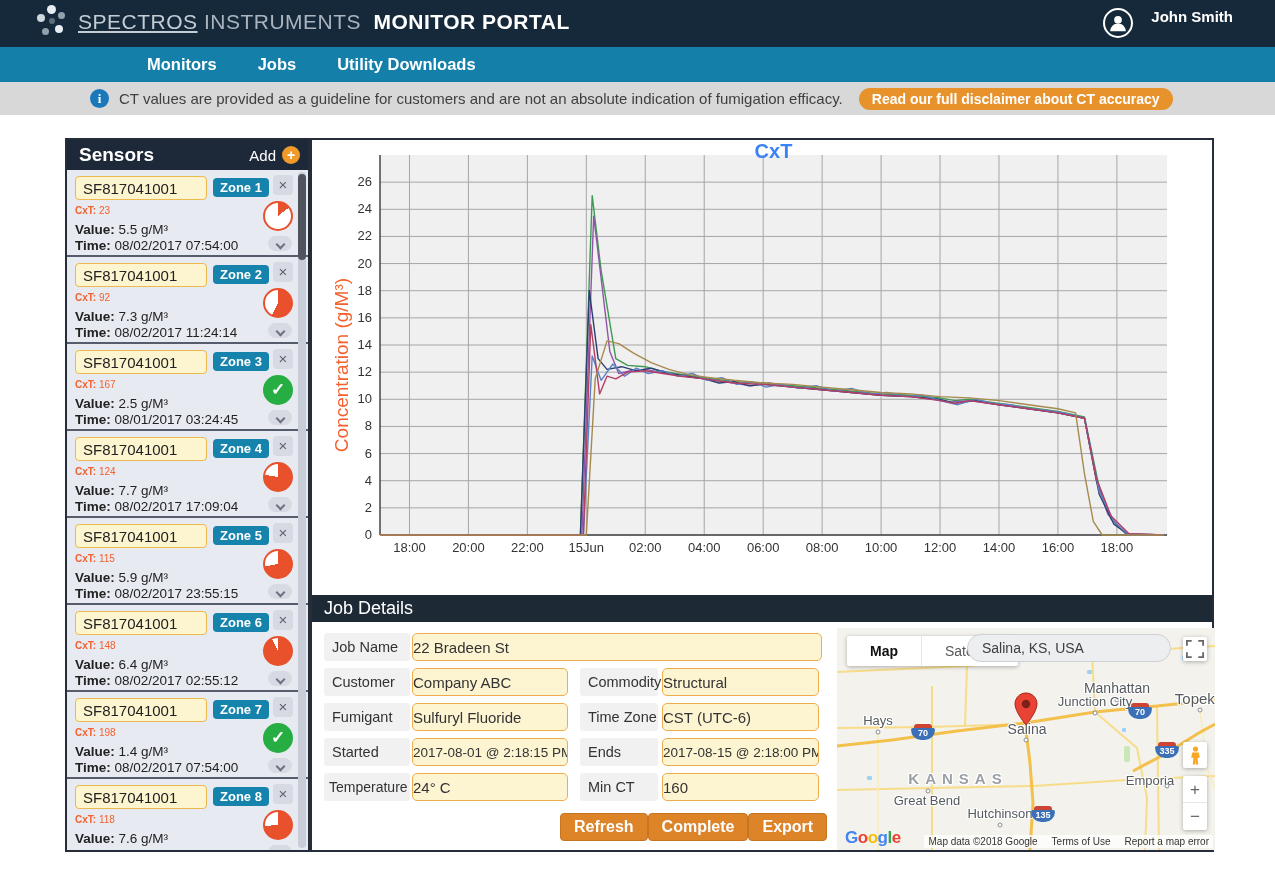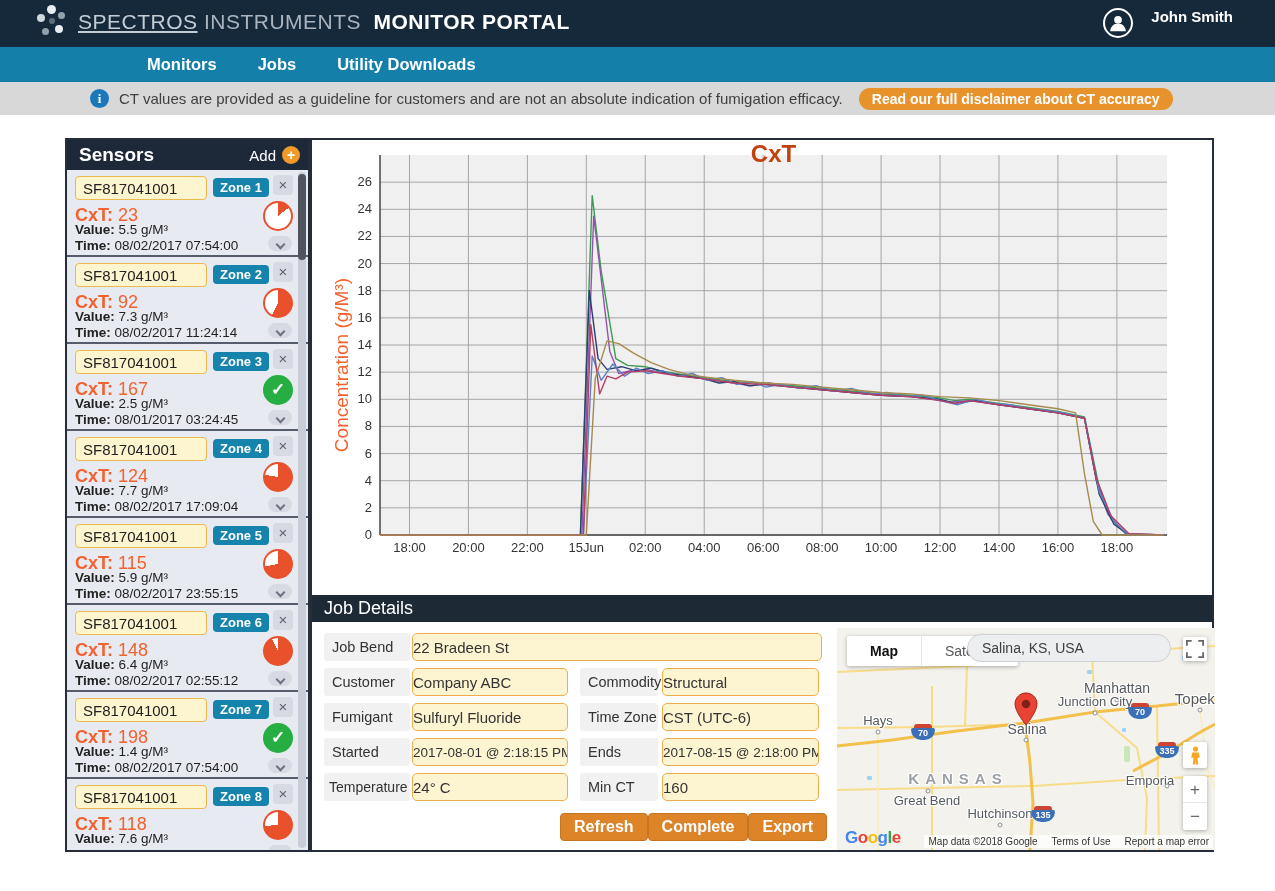--- a/index.html
+++ b/index.html
@@ -42,41 +42,41 @@
              font-size:14px; font-weight:bold; line-height:16px; text-align:center; cursor:pointer; }
   .sb-list { position:relative; height:680px; overflow:hidden; }
   .sensor-card { position:relative; height:87px; border-bottom:2px solid #555c6b; }
   .sensor-id { position:absolute; left:8px; top:6px; width:132px; height:24px; background:#fdf5cf;
                border:1.5px solid #ecb94e; border-radius:4px; font-size:15px; color:#222; padding-left:7px;
                font-family:"Liberation Sans", sans-serif; }
   .zone-badge { position:absolute; left:146px; top:8px; background:#1583ab; color:#fff; font-weight:bold;
                 font-size:13px; padding:2px 7px; border-radius:4px; }
   .x-btn { position:absolute; left:206px; top:5px; width:20px; height:20px; background:#d7dae2; border:none;
            border-radius:4px; color:#5b6270; font-size:15px; line-height:18px; cursor:pointer; }
-  .cxt-line { position:absolute; left:8px; top:35px; font-size:18px; color:#f2612e; }
+  .cxt-line { position:absolute; left:8px; top:35px; font-size:10px; color:#f2612e; }
   .cxt-line b { font-weight:bold; }
   .val-line, .tim-line { position:absolute; left:8px; font-size:13.5px; color:#222; }
   .val-line { top:52px; } .tim-line { top:68px; }
   .pie { position:absolute; left:196px; top:31px; width:30px; height:30px; border-radius:50%;
          border:2px solid #e8512c; }
   .check { position:absolute; left:196px; top:31px; width:30px; height:30px; border-radius:50%;
            background:#27ae43; color:#fff; font-size:17px; font-weight:bold; text-align:center; line-height:30px; }
   .chev { position:absolute; left:201px; top:66px; width:24px; height:15px; background:#d7dae2; border:none;
           border-radius:8px; cursor:pointer; }
   .chev-i { display:inline-block; width:7px; height:7px; border-right:2px solid #6b7280;
             border-bottom:2px solid #6b7280; transform:rotate(45deg); margin-top:-4px; }
   .sb-scroll { position:absolute; right:2px; top:32px; width:8px; height:676px; background:#c9cdd8; border-radius:4px; }
   .sb-thumb { position:absolute; left:0; top:2px; width:8px; height:86px; background:#4f545e; border-radius:4px; }
 
   
   .main { position:absolute; left:310px; top:138px; width:904px; height:714px;
           border:2px solid #262d3a; background:#fff; }
   .chart-wrap { position:absolute; left:0; top:0; width:900px; height:450px; }
   .chart-title { position:absolute; left:68px; top:0; width:787px; text-align:center;
-                 font-size:24px; font-weight:bold; color:#c2410c; z-index:2; }
+                 font-size:20px; font-weight:bold; color:#3b82f6; z-index:2; }
   .chart-ylab { position:absolute; left:-120px; top:213px; width:300px; height:24px; line-height:24px;
                 text-align:center; transform:rotate(-90deg); color:#f4612e; font-size:19px; }
   .chart-xlab { position:absolute; left:68px; top:421px; width:787px; text-align:center;
                 color:#f4612e; font-size:19px; }
   .jd-head { position:absolute; left:0; top:455px; width:900px; height:27px; background:#1e2936;
              color:#fff; font-size:18px; padding-left:12px; line-height:27px; }
   .frm-label { position:absolute; height:28px; background:#f1f1f1; color:#333; font-size:14.5px;
                line-height:28px; padding-left:8px; border-radius:3px; }
   .frm-input { position:absolute; height:28px; background:#fdf5d2; border:1.5px solid #eead4c; border-radius:5px;
                font-size:15px; color:#333; font-family:"Liberation Sans", sans-serif; }
@@ -324,21 +324,21 @@
         <polyline points="68.0,395.0 269.9,395.0 281.7,76.1 297.9,211.8 306.8,233.5 318.5,230.8 333.3,229.4 348.0,232.1 362.8,234.9 392.2,238.9 421.7,243.0 439.4,245.7 457.1,243.0 480.7,247.1 510.1,249.8 539.6,252.5 569.1,255.2 598.6,256.6 622.1,259.3 639.8,262.0 657.5,260.6 687.0,264.7 716.5,268.8 745.9,272.9 772.5,278.3 784.3,340.7 796.0,374.6 813.7,393.6 852.1,395.0" fill="none" stroke="#8f55a8" stroke-width="1.4" stroke-linejoin="round"></polyline>
         <polyline points="68.0,395.0 268.4,395.0 277.3,150.7 286.1,218.6 295.0,229.4 309.7,226.7 324.4,230.8 339.2,228.1 356.9,233.5 374.5,236.2 392.2,238.9 407.0,243.0 421.7,241.6 436.4,245.7 451.2,244.4 480.7,247.1 510.1,249.8 539.6,252.5 569.1,255.2 598.6,256.6 628.0,259.3 642.8,263.4 663.4,260.6 687.0,264.7 716.5,268.8 745.9,272.9 772.5,278.3 787.2,354.3 801.9,384.1 816.7,395.0 852.1,395.0" fill="none" stroke="#2a3f6f" stroke-width="1.4" stroke-linejoin="round"></polyline>
         <polyline points="68.0,395.0 271.4,395.0 280.2,215.9 289.1,240.3 300.9,224.0 312.6,236.2 324.4,228.1 336.2,233.5 351.0,230.8 365.7,236.2 380.4,233.5 395.2,240.3 409.9,237.6 424.7,244.4 439.4,241.6 454.1,247.1 468.9,244.4 486.6,248.4 504.2,245.7 521.9,251.1 539.6,248.4 557.3,253.9 575.0,252.5 592.7,256.6 610.4,255.2 628.0,260.6 645.7,264.7 663.4,259.3 681.1,263.4 698.8,264.7 716.5,268.8 734.1,270.1 751.8,272.9 772.5,278.3 787.2,351.6 801.9,381.4 816.7,395.0 852.1,395.0" fill="none" stroke="#5b82c4" stroke-width="1.4" stroke-linejoin="round"></polyline>
         <polyline points="68.0,395.0 271.4,395.0 278.8,184.6 287.6,253.9 295.0,236.2 303.8,238.9 315.6,232.1 333.3,230.8 351.0,233.5 368.7,236.2 392.2,238.9 421.7,243.0 451.2,244.4 480.7,247.1 510.1,249.8 539.6,252.5 569.1,255.2 598.6,256.6 628.0,260.6 642.8,263.4 657.5,260.6 687.0,264.7 716.5,268.8 745.9,272.9 772.5,278.3 784.3,338.0 799.0,376.0 816.7,393.6 852.1,395.0" fill="none" stroke="#b43e66" stroke-width="1.4" stroke-linejoin="round"></polyline>
         <polyline points="68.0,395.0 274.3,395.0 283.2,238.9 295.0,200.9 306.8,203.6 321.5,213.1 339.2,222.6 356.9,229.4 377.5,234.9 398.1,237.6 421.7,240.3 451.2,243.0 480.7,244.4 510.1,247.1 539.6,249.8 569.1,252.5 598.6,253.9 628.0,256.6 657.5,257.9 687.0,260.6 716.5,264.7 745.9,268.8 763.6,272.9 772.5,333.9 781.3,381.4 790.2,395.0 852.1,395.0" fill="none" stroke="#a68a4e" stroke-width="1.4" stroke-linejoin="round"></polyline>
       </svg>
   </div>
 
   <div class="jd-head">Job Details</div>
 
-  <div class="frm-label" style="left:12px;top:493px;width:86px">Job Bend</div>
+  <div class="frm-label" style="left:12px;top:493px;width:86px">Job Name</div>
   <input class="frm-input" style="left: 100px; top: 493px; width: 410px;" value="22 Bradeen St">
 
   <div class="frm-label" style="left:12px;top:528px;width:86px">Customer</div>
   <input class="frm-input" style="left: 100px; top: 528px; width: 156px;" value="Company ABC">
   <div class="frm-label" style="left:268px;top:528px;width:78px">Commodity</div>
   <input class="frm-input" style="left: 350px; top: 528px; width: 157px;" value="Structural">
 
   <div class="frm-label" style="left:12px;top:563px;width:86px">Fumigant</div>
   <input class="frm-input" style="left: 100px; top: 563px; width: 156px;" value="Sulfuryl Fluoride">
   <div class="frm-label" style="left:268px;top:563px;width:78px">Time Zone</div>

